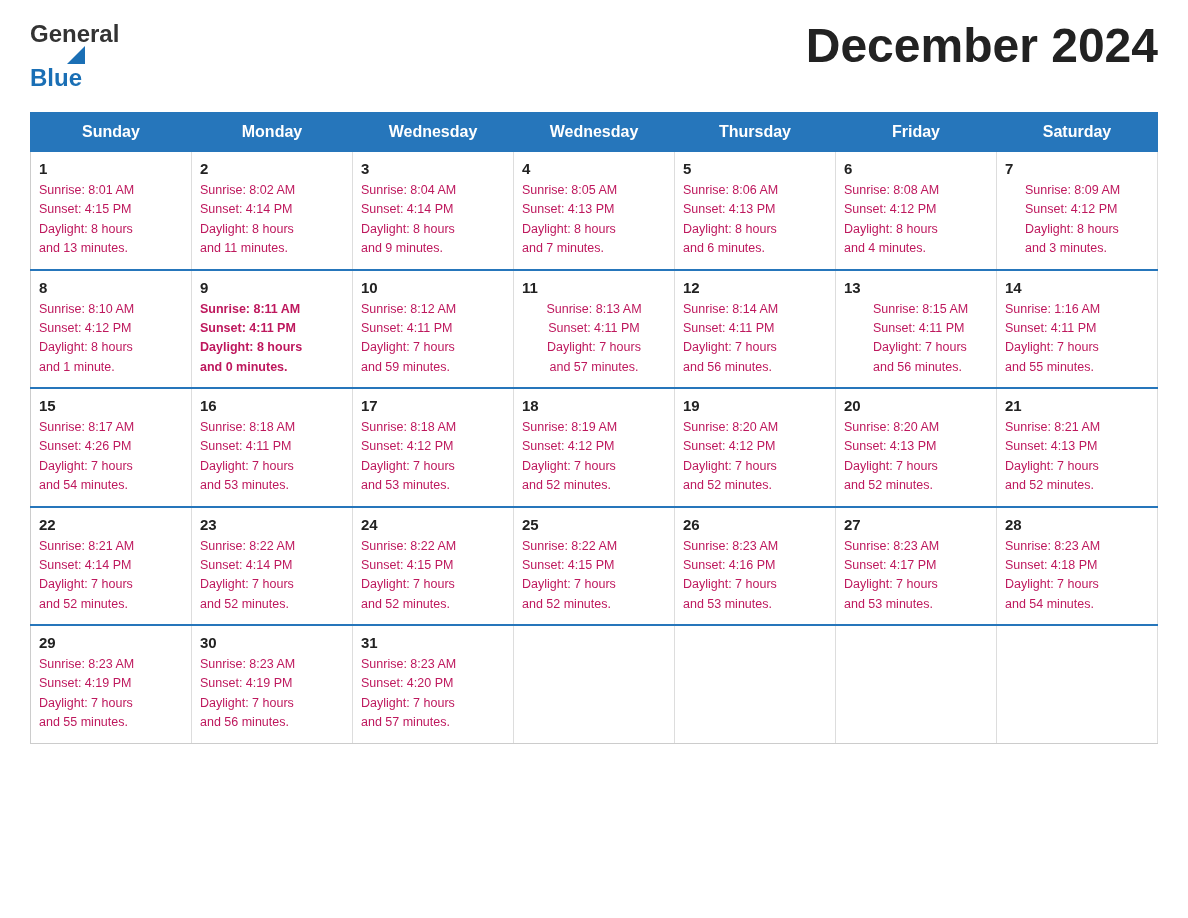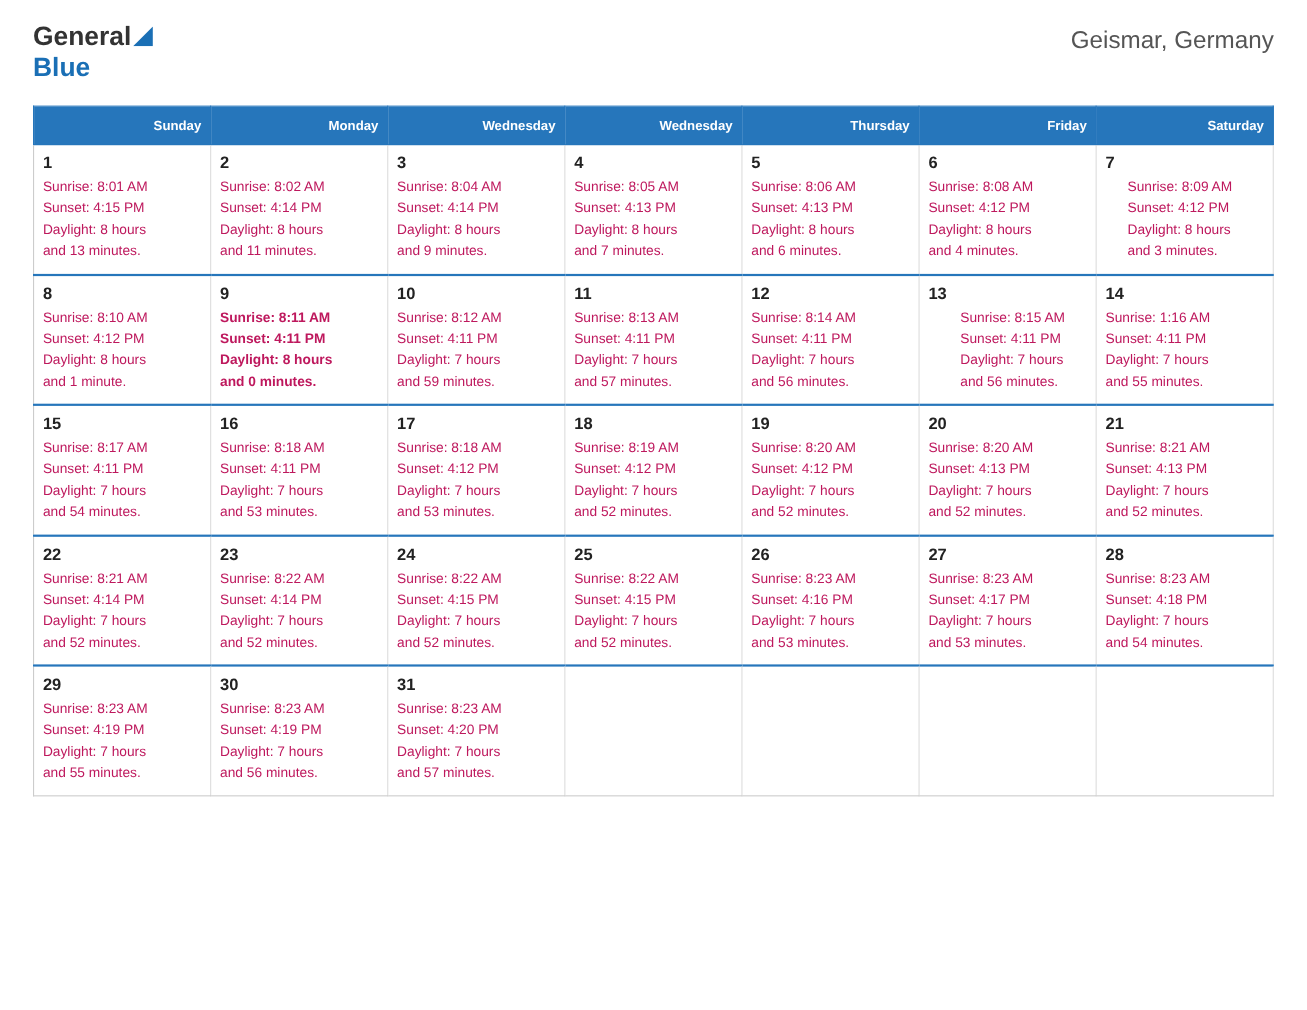--- a/index.html
+++ b/index.html
@@ -31,24 +31,24 @@
       margin-top: 4px;
     }
     table {
       width: 100%;
       border-collapse: collapse;
       table-layout: fixed;
     }
     thead tr th {
       background-color: #2676bb;
       color: #fff;
-      font-size: 12px;
+      font-size: 16px;
       font-weight: bold;
       padding: 10px 8px;
-      text-align: right;
+      text-align: center;
       border: 1px solid #2676bb;
     }
     tbody tr td {
       vertical-align: top;
       padding: 8px 8px 10px 8px;
       border: 1px solid #ccc;
       font-size: 13px;
       color: #333;
       background: #fff;
       min-height: 90px;
@@ -76,37 +76,38 @@
       border-right: 1px solid #ddd;
     }
     .logo-wrapper {
       display: flex;
       flex-direction: column;
       align-items: flex-start;
     }
     .logo-row {
       display: flex;
       align-items: center;
+      flex-direction: column;
     }
   </style>
 </head>
 <body>
 
 <div class="header">
   <div class="logo-wrapper">
     <div class="logo-row">
       <span style="font-size:24px;font-weight:bold;color:#333;font-family:Arial,sans-serif;">General</span>
       <svg width="18" height="18" viewBox="0 0 18 18" style="margin-left:2px;margin-top:-2px;">
         <polygon points="0,18 18,0 18,18" fill="#1a6fb5"></polygon>
       </svg>
     </div>
     <span style="font-size:24px;font-weight:bold;color:#1a6fb5;font-family:Arial,sans-serif;margin-left:0px;">Blue</span>
   </div>
   <div class="title-block">
-    <div class="calendar-subtitle">Geismar, Germany</div>
+    <div class="calendar-title">December 2024</div>
   </div>
 </div>
 
 <table>
   <thead>
     <tr>
     <th>Sunday</th>
         <th>Monday</th>
         <th>Wednesday</th>
         <th>Wednesday</th>
@@ -184,21 +185,21 @@
         </td>
         <td>
           <span class="day-num">10</span>
           <div class="day-info" style="white-space: pre-line;">Sunrise: 8:12 AM
 Sunset: 4:11 PM
 Daylight: 7 hours
 and 59 minutes.</div>
         </td>
         <td>
           <span class="day-num">11</span>
-          <div class="day-info" style="white-space: pre-line;">Sunrise: 8:13 AM
+          <div class="day-info" style="white-space: pre-line; text-align: center;">Sunrise: 8:13 AM
 Sunset: 4:11 PM
 Daylight: 7 hours
 and 57 minutes.</div>
         </td>
         <td>
           <span class="day-num">12</span>
           <div class="day-info" style="white-space: pre-line;">Sunrise: 8:14 AM
 Sunset: 4:11 PM
 Daylight: 7 hours
 and 56 minutes.</div>
@@ -215,21 +216,21 @@
           <div class="day-info" style="white-space: pre-line;">Sunrise: 1:16 AM
 Sunset: 4:11 PM
 Daylight: 7 hours
 and 55 minutes.</div>
         </td>
       </tr>
       <tr>
         <td>
           <span class="day-num">15</span>
           <div class="day-info" style="white-space: pre-line;">Sunrise: 8:17 AM
-Sunset: 4:11 PM
+Sunset: 4:26 PM
 Daylight: 7 hours
 and 54 minutes.</div>
         </td>
         <td>
           <span class="day-num">16</span>
           <div class="day-info" style="white-space: pre-line;">Sunrise: 8:18 AM
 Sunset: 4:11 PM
 Daylight: 7 hours
 and 53 minutes.</div>
         </td>

